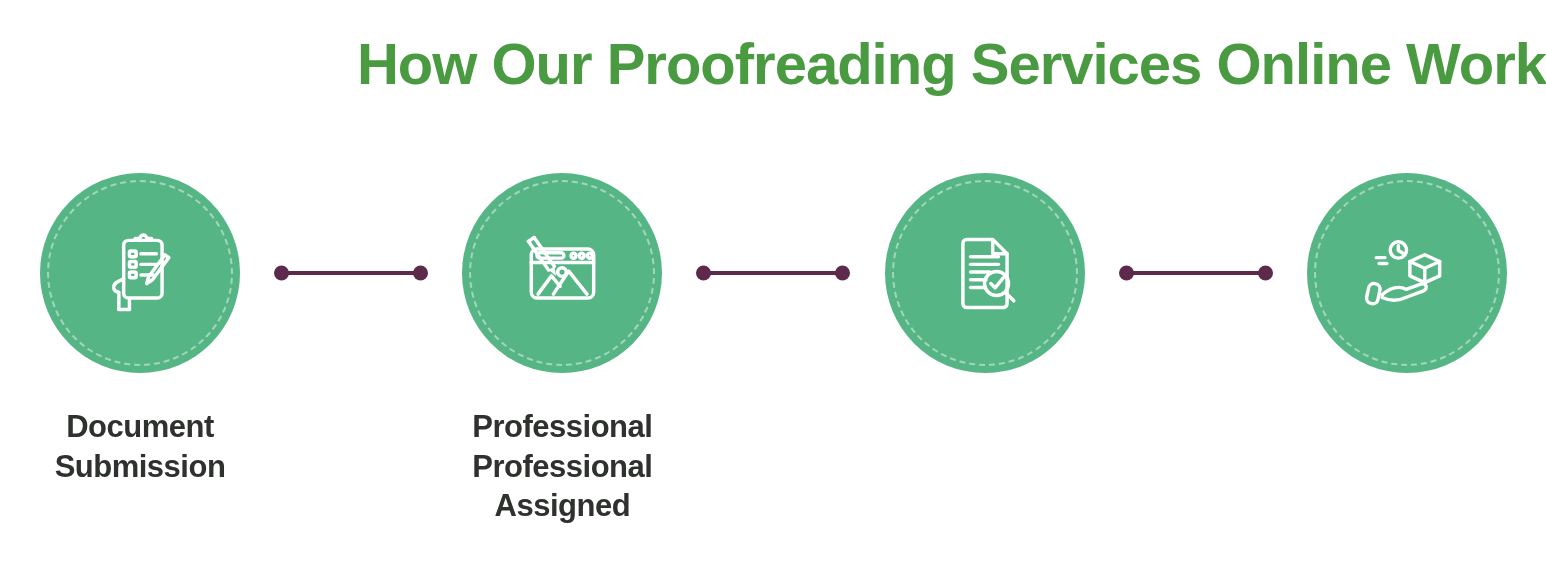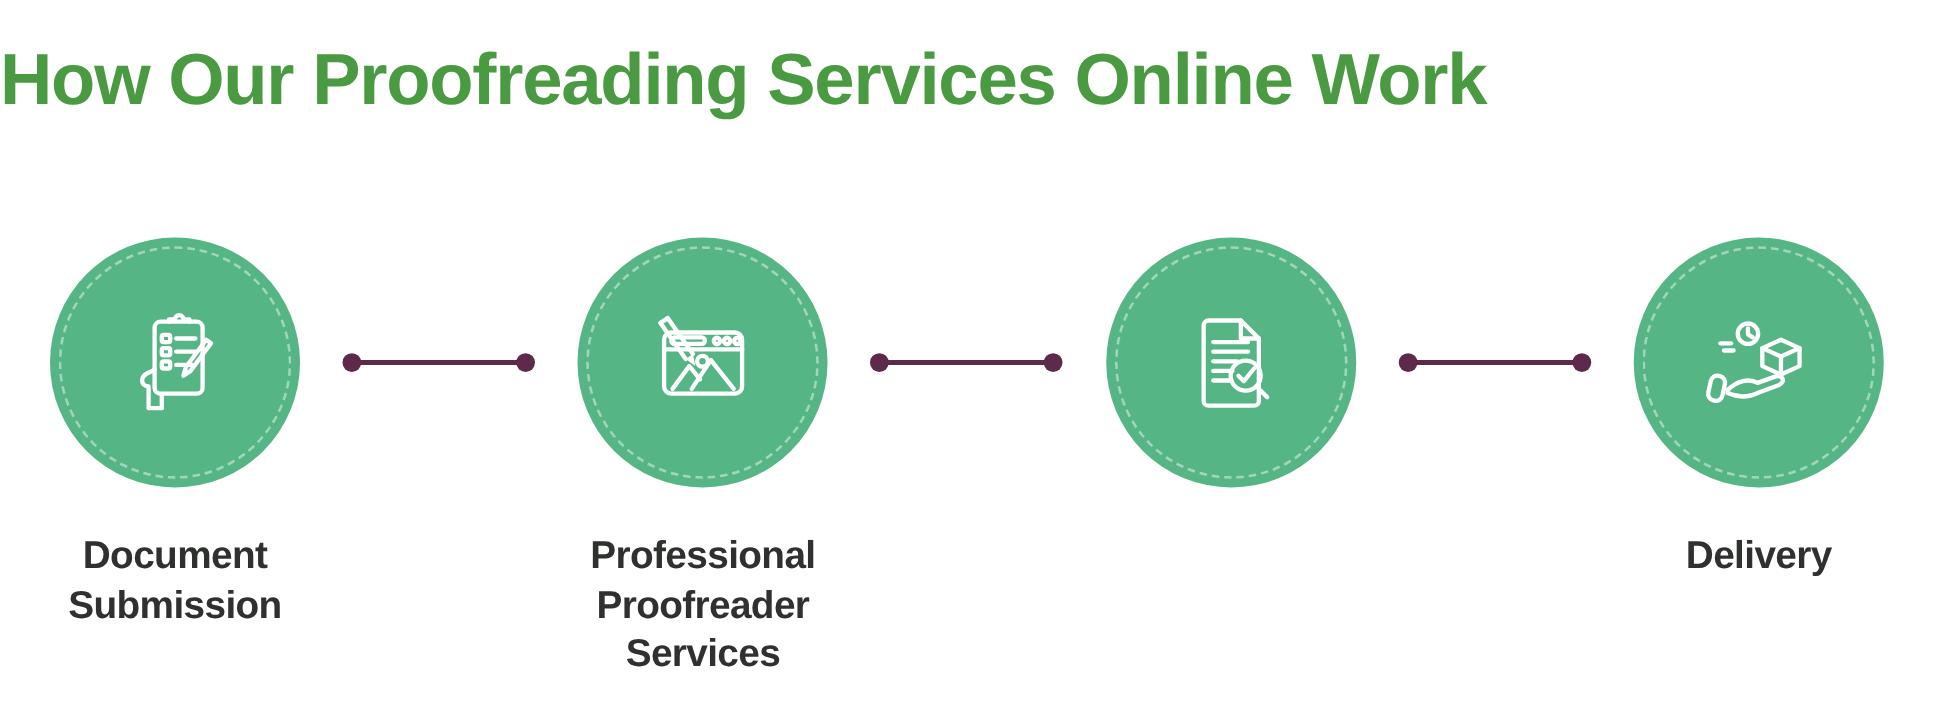--- a/index.html
+++ b/index.html
@@ -12,31 +12,31 @@
     height: 563px;
     background: #ffffff;
     overflow: hidden;
   }
 
   .title {
     position: absolute;
     top: 30px;
     left: 0;
     width: 100%;
-    text-align: left;
+    text-align: right;
     font-size: 58px;
     font-weight: 800;
     letter-spacing: -1px;
     color: var(--title-green, #4a9a41);
     white-space: nowrap;
   }
 
   .steps {
     position: absolute;
-    top: 190px;
+    top: 173px;
     left: 20px;
     right: 19px;
     display: flex;
     align-items: flex-start;
   }
 
   .step {
     width: 240px;
     display: flex;
     flex-direction: column;
@@ -158,21 +158,21 @@
           <circle cx="79" cy="32" r="2.6"></circle>
           <circle cx="50" cy="49" r="4.5"></circle>
           <path d="M25 72 L39 53 L48 64"></path>
           <path d="M41 72 L57 48 L76 72"></path>
           <line x1="15" y1="17" x2="36" y2="47"></line>
           <line x1="21" y1="13" x2="42" y2="43"></line>
           <line x1="15" y1="17" x2="21" y2="13"></line>
           <path class="fill" d="M36 47 L42 43 L44 53 Z"></path>
         </svg>
       </div>
-      <div class="step-label">Professional Proofreader Services</div>
+      <div class="step-label">Professional Professional Assigned</div>
     </div>
 
     <div class="connector">
       <div class="connector-line">
         <span class="connector-dot start"></span>
         <span class="connector-dot end"></span>
       </div>
     </div>
 
     <div class="step">
@@ -206,17 +206,16 @@
           <path d="M41 21.5 v5 l4 2.5"></path>
           <line x1="18" y1="34" x2="27" y2="34"></line>
           <line x1="21" y1="40" x2="29" y2="40"></line>
           <path d="M53 38 L68.5 31 L84 38 L68.5 45 Z"></path>
           <path d="M53 38 V53 L68.5 60 V45"></path>
           <path d="M84 38 V53 L68.5 60"></path>
           <path d="M24 73 C32 65 42 63 49 67 L63 62 c7 -2.5 10 4 3.5 7 L50 75 c-9 4.5 -18 4 -26 0.5"></path>
           <rect x="9" y="61" width="12" height="21" rx="5.5" transform="rotate(12 15 71)"></rect>
         </svg>
       </div>
-      <div class="step-label">Delivery</div>
     </div>
 
   </div>
 </div>
 
 </body></html>

